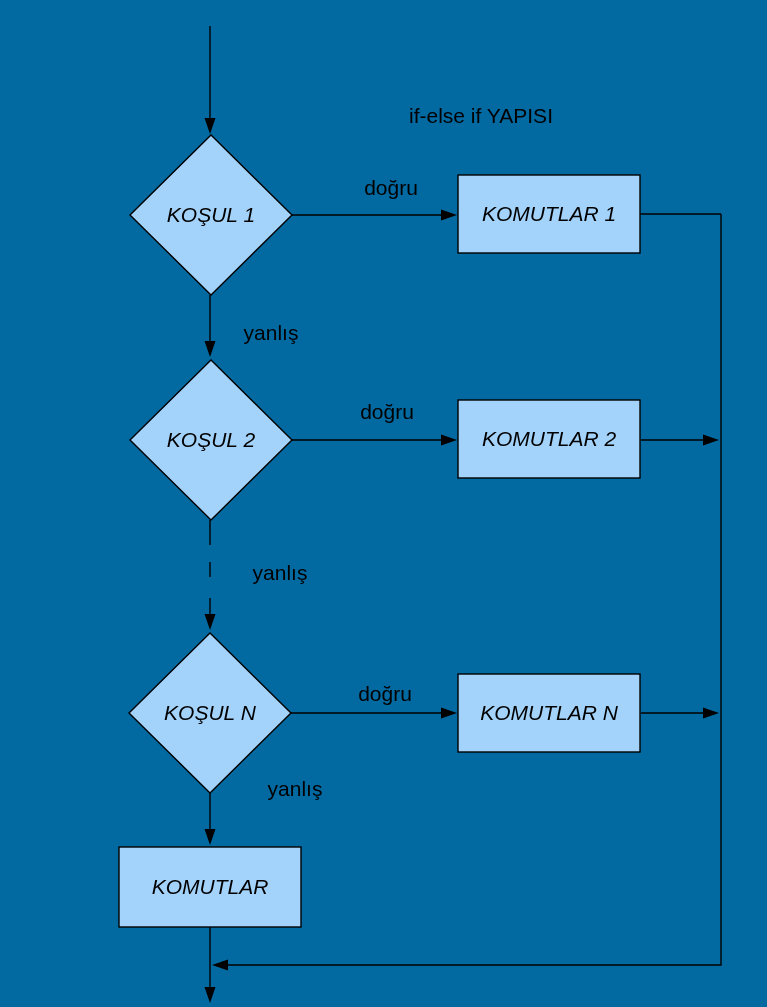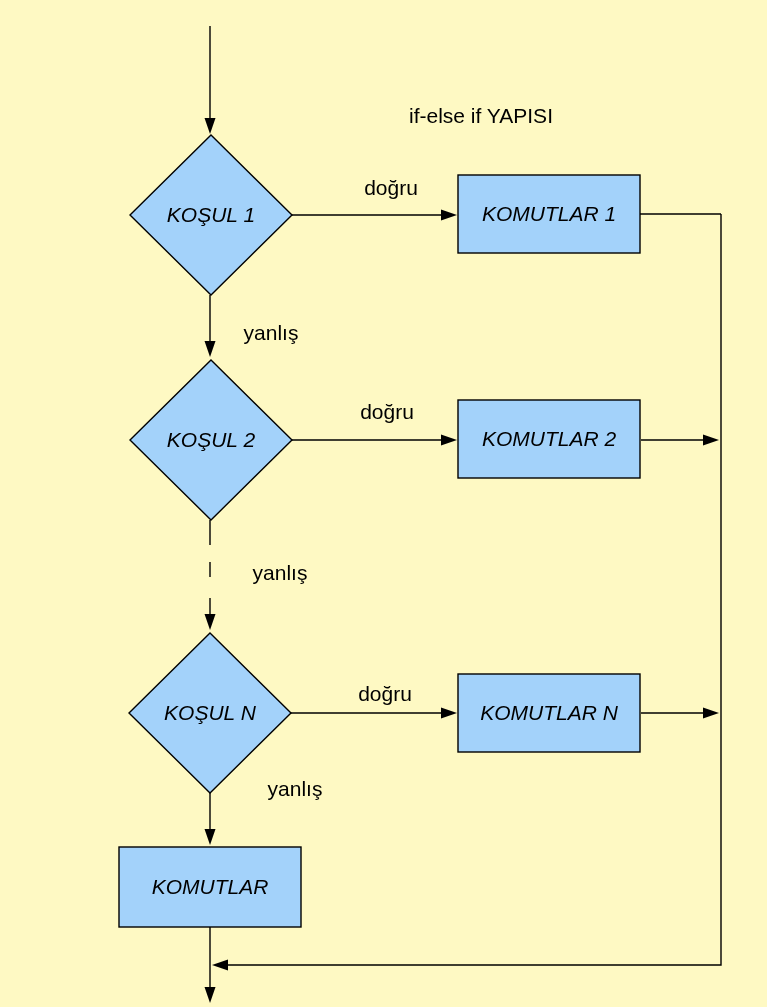--- a/index.html
+++ b/index.html
@@ -4,21 +4,21 @@
 <style>
   html, body {
     margin: 0;
     padding: 0;
     background: #ffffff;
   }
   .canvas {
     position: relative;
     width: 767px;
     height: 1007px;
-    background: #fef9c3;
+    background: #0369a1;
     font-family: "Liberation Sans", sans-serif;
   }
   svg text {
     font-family: "Liberation Sans", sans-serif;
     fill: #000000;
   }
   .node-label {
     font-size: 21px;
     font-style: italic;
   }

